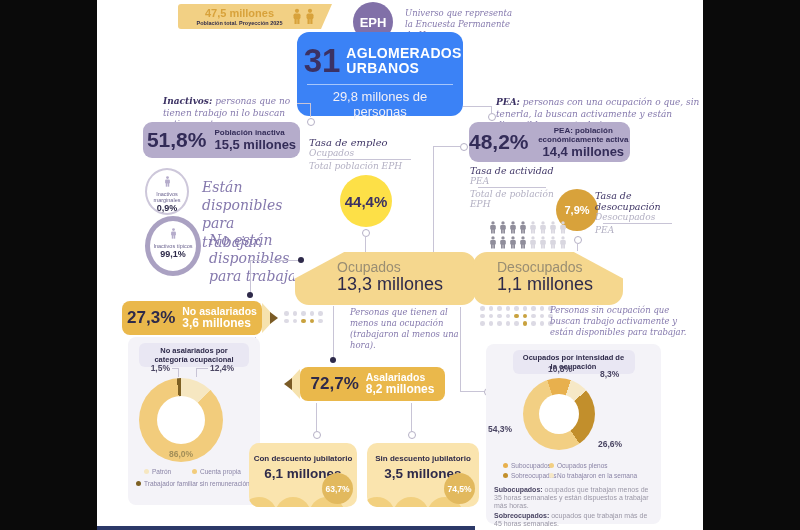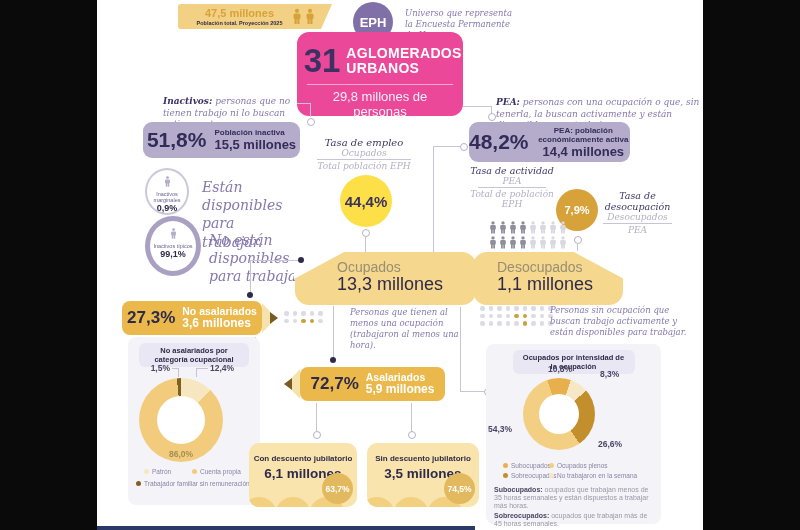--- a/index.html
+++ b/index.html
@@ -14,38 +14,38 @@
   
   .banner{background:#f2d084;border-radius:3px 0 0 3px;height:25px;}
   .banner::after{content:"";position:absolute;right:-11px;top:0;border-top:25px solid #f2d084;border-right:11px solid transparent;}
   .banner-val{font-size:11px;font-weight:bold;color:#d8a23b;text-align:center;padding:3px 26px 0 6px;}
   .banner-cap{font-size:5.5px;font-weight:bold;color:#2e2a4a;text-align:center;padding:1px 26px 0 6px;}
   .banner-people{position:absolute;right:6px;top:4px;display:flex;gap:3px;}
 
   .eph{width:40px;height:40px;border-radius:50%;background:#8170a8;color:#fff;font-weight:bold;
        font-size:13px;display:flex;align-items:center;justify-content:center;box-shadow:0 0 0 2px #fff;}
 
-  .aglo{background:#ec4899;border-radius:12px;}
+  .aglo{background:#3b82f6;border-radius:12px;}
   .aglo-top{display:flex;align-items:center;justify-content:center;gap:6px;padding-top:12px;}
   .aglo-num{font-size:33px;font-weight:bold;color:#3b3163;line-height:1;}
   .aglo-label{color:#fff;font-weight:bold;font-size:14px;line-height:1.05;width:110px;letter-spacing:.3px;}
   .aglo-sub{border-top:1px solid rgba(255,255,255,.55);margin:7px 10px 0 10px;padding-top:4px;
             text-align:center;color:#f2f0f7;font-size:13px;}
 
   .statbox{background:#b5accb;border-radius:9px;display:flex;align-items:center;justify-content:center;gap:8px;}
   .stat-rate{font-size:21px;font-weight:bold;color:#332c58;}
   .stat-label{display:block;font-size:8px;font-weight:bold;color:#332c58;}
   .stat-value{display:block;font-size:13px;font-weight:bold;color:#332c58;}
 
   .circ{border-radius:50%;background:#fff;text-align:center;}
   .circ-label{font-size:5.5px;color:#6c6490;line-height:1.1;}
   .circ-rate{font-size:9px;font-weight:bold;color:#2e2a4a;}
   .note{font-size:14px;line-height:1.3;}
 
-  .frac{text-align:center;}
+  .frac{text-align:left;}
   .ft{font-family:"DejaVu Serif",serif;font-style:italic;color:#3f3566;font-size:10px;}
   .fn,.fd{font-family:"DejaVu Serif",serif;font-style:italic;color:#b3b0c3;font-size:9px;}
   .fbar{height:1px;background:#c8c4d6;margin:1px 8px;}
 
   .bigcirc{width:52px;height:52px;border-radius:50%;background:#fde047;display:flex;align-items:center;
            justify-content:center;font-size:15px;font-weight:bold;color:#3b3163;}
   .goldcirc{width:42px;height:42px;border-radius:50%;background:#d8a23b;display:flex;align-items:center;
             justify-content:center;font-size:11px;font-weight:bold;color:#fff;}
 
   .obox{background:#f5d78e;border-radius:14px;}
@@ -438,21 +438,21 @@
   </div>
 
   <div class="vl" style="left:236px;top:306px;height:52px;"></div>
   <div class="ndot" style="left:233px;top:357px;"></div>
   <div class="abs pencil" style="left:203px;top:367px;width:145px;">
     <span class="tipLw"></span>
     <span class="tipLl"></span>
     <span class="pen-rate">72,7%</span>
     <span>
       <span class="pen-label">Asalariados</span>
-      <span class="pen-value">5,9 millones</span>
+      <span class="pen-value">8,2 millones</span>
     </span>
   </div>
   <div class="vl" style="left:219px;top:403px;height:28px;"></div>
   <div class="ring" style="left:216px;top:431px;"></div>
   <div class="vl" style="left:314px;top:403px;height:28px;"></div>
   <div class="ring" style="left:311px;top:431px;"></div>
 
   <div class="abs jbox" style="left:152px;top:443px;width:108px;height:64px;">
     <div class="jbox-label">Con descuento jubilatorio</div>
     <div class="jbox-value">6,1 millones</div>

